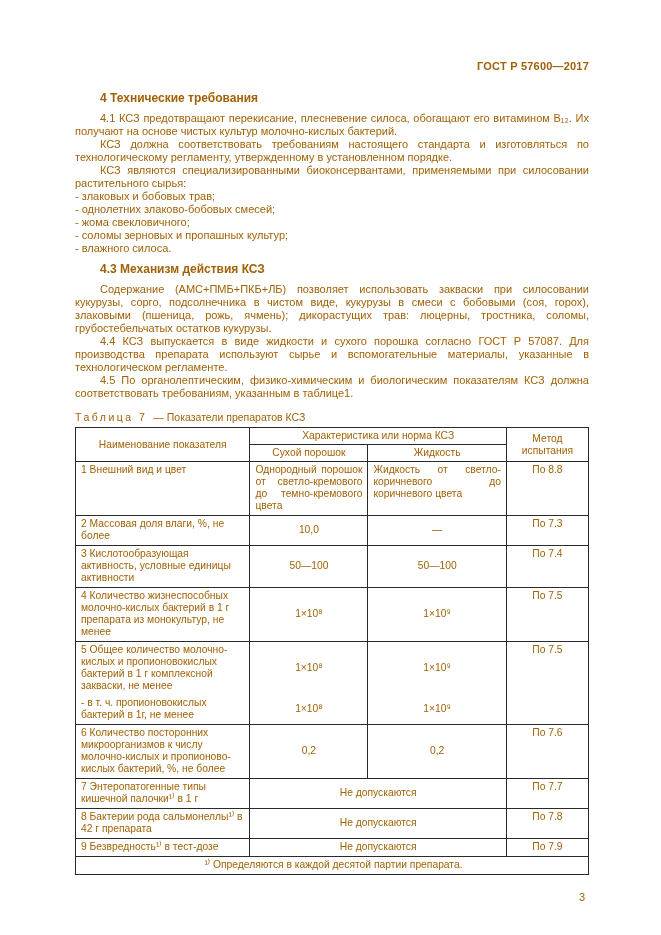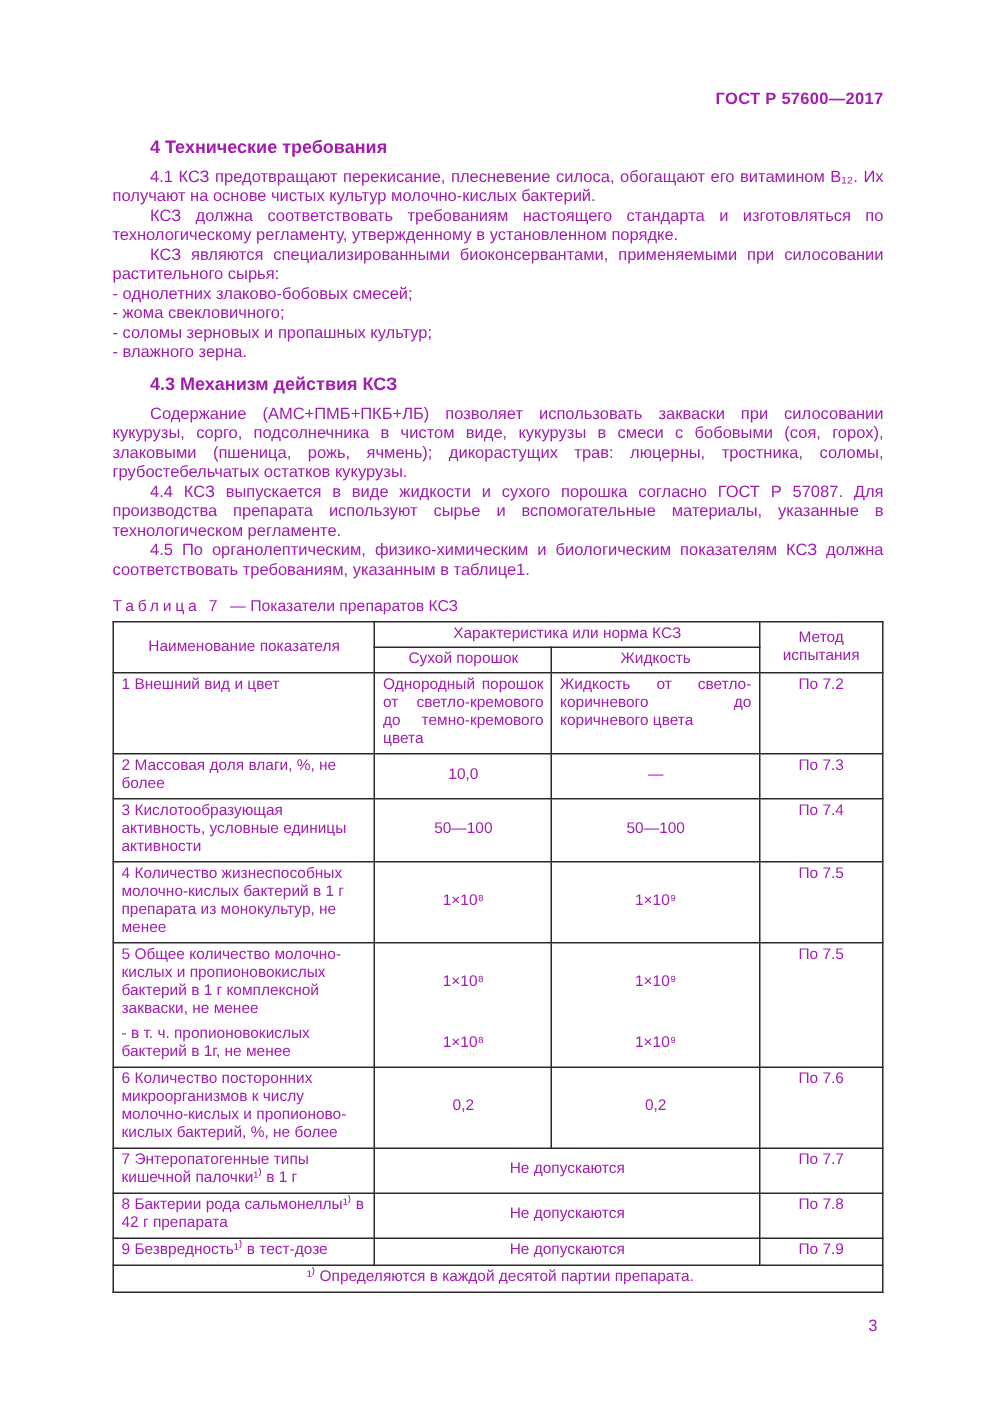--- a/index.html
+++ b/index.html
@@ -4,21 +4,21 @@
 <style>
   * { margin: 0; padding: 0; box-sizing: border-box; }
   html, body { background: #ffffff; }
   .page {
     position: relative;
     width: 661px;
     height: 935px;
     margin: 0 auto;
     background: #ffffff;
     font-family: "Liberation Sans", sans-serif;
-    color: #a21caf;
+    color: #a16207;
     overflow: hidden;
   }
   .doc-number {
     position: absolute;
     top: 60px;
     right: 72px;
     font-size: 11px;
     font-weight: bold;
     letter-spacing: 0.2px;
   }
@@ -93,24 +93,25 @@
 
   <div class="doc-number">ГОСТ Р 57600—2017</div>
 
   <div class="content">
 
     <p class="heading first">4 Технические требования</p>
     <p class="para">4.1 КСЗ предотвращают перекисание, плесневение силоса, обогащают его витамином В₁₂. Их получают на основе чистых культур молочно-кислых бактерий.</p>
     <p class="para">КСЗ должна соответствовать требованиям настоящего стандарта и изготовляться по технологическому регламенту, утвержденному в установленном порядке.</p>
 
     <p class="para">КСЗ являются специализированными биоконсервантами, применяемыми при силосовании растительного сырья:</p>
+    <p class="list-item">- злаковых и бобовых трав;</p>
     <p class="list-item">- однолетних злаково-бобовых смесей;</p>
     <p class="list-item">- жома свекловичного;</p>
     <p class="list-item">- соломы зерновых и пропашных культур;</p>
-    <p class="list-item">- влажного зерна.</p>
+    <p class="list-item">- влажного силоса.</p>
 
     <p class="heading">4.3 Механизм действия КСЗ</p>
     <p class="para">Содержание (АМС+ПМБ+ПКБ+ЛБ) позволяет использовать закваски при силосовании кукурузы, сорго, подсолнечника в чистом виде, кукурузы в смеси с бобовыми (соя, горох), злаковыми (пшеница, рожь, ячмень); дикорастущих трав: люцерны, тростника, соломы, грубостебельчатых остатков кукурузы.</p>
     <p class="para">4.4 КСЗ выпускается в виде жидкости и сухого порошка согласно ГОСТ Р 57087. Для производства препарата используют сырье и вспомогательные материалы, указанные в технологическом регламенте.</p>
     <p class="para">4.5 По органолептическим, физико-химическим и биологическим показателям КСЗ должна соответствовать требованиям, указанным в таблице1.</p>
 
     <p class="table-caption">
       <span class="cap-label">Таблица 7</span>
       <span>— Показатели препаратов КСЗ</span>
     </p>
@@ -131,21 +132,21 @@
         <tr>
           <th>Сухой порошок</th>
           <th>Жидкость</th>
         </tr>
       </thead>
       <tbody>
           <tr>
             <td class="c-name">1 Внешний вид и цвет</td>
             <td class="c-desc">Однородный порошок от светло-кремового до темно-кремового цвета</td>
             <td class="c-desc">Жидкость от светло-коричневого до коричневого цвета</td>
-            <td class="c-met">По 7.2</td>
+            <td class="c-met">По 8.8</td>
           </tr>
           <tr>
             <td class="c-name">2 Массовая доля влаги, %, не более</td>
             <td class="c-val">10,0</td>
             <td class="c-val">—</td>
             <td class="c-met">По 7.3</td>
           </tr>
           <tr>
             <td class="c-name">3 Кислотообразующая активность, условные единицы активности</td>
             <td class="c-val">50—100</td>

